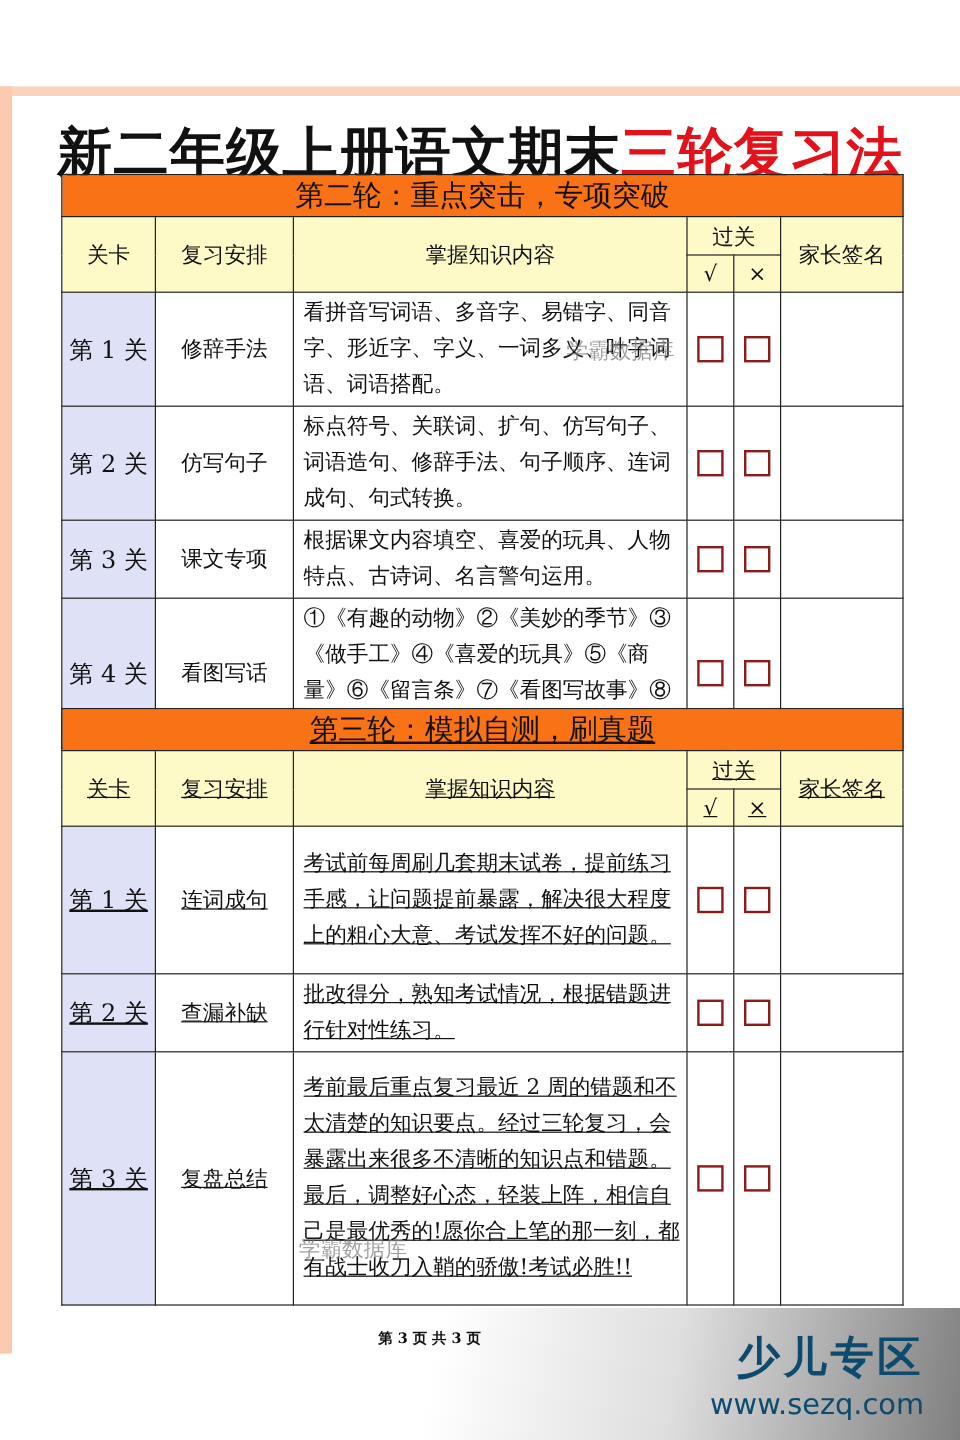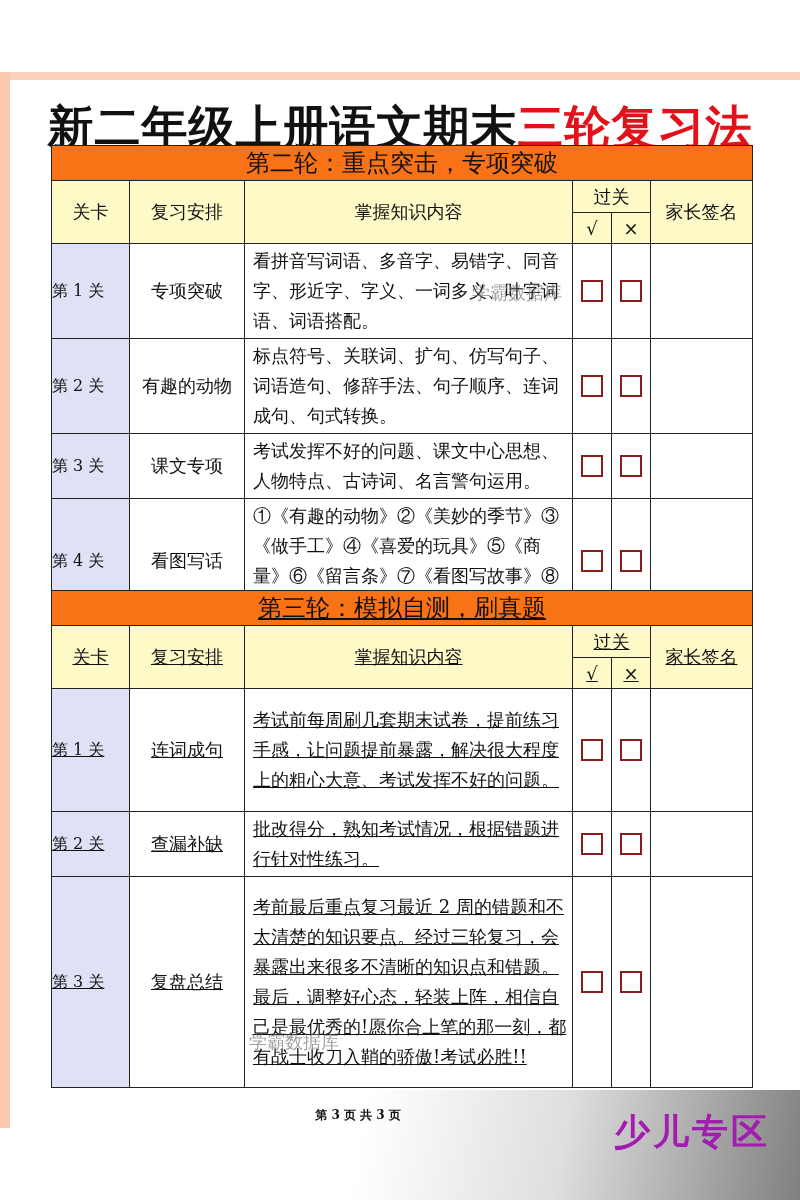--- a/index.html
+++ b/index.html
@@ -22,29 +22,29 @@
     margin-top: 13px;
   }
   .title .red { color:#e3121a; }
   table.grid {
     position:absolute; left:51px; width:701px;
     border-collapse:collapse; table-layout:fixed;
   }
   table.grid td { border:1.5px solid #222; padding:0; }
   .sec-bar { background:#f97316; text-align:center; font-size:24px; height:34px; line-height:34px; }
   .hdr { background:#fdfac8; text-align:center; font-size:18px; }
-  .col-level { background:#dfe2f6; text-align:left; font-size:16px; }
+  .col-level { background:#dfe2f6; text-align:center; font-size:20px; }
   .col-plan { text-align:center; font-size:18px; }
   .col-content { font-size:18px; line-height:30px; padding:2px 4px 2px 8px !important; vertical-align:middle; position:relative; }
   .chk { text-align:center; vertical-align:middle; }
   .box { display:inline-block; width:22px; height:22px; border:2px solid #8a1c1c; box-sizing:border-box; vertical-align:middle; }
   .wm-inline { position:absolute; color:rgba(120,120,120,0.7); font-size:18px;margin-left:12px; }
   .footer { position:absolute; left:0; top:1107px; width:716px; text-align:center; font-size:12px; font-weight:bold; }
   .brand {
-    position:absolute; right:30px; top:1110px; text-align:right; color:#a21caf;
+    position:absolute; right:30px; top:1110px; text-align:right; color:#0c4a6e;
     font-family: "DejaVu Sans", "Liberation Sans", sans-serif;
   }
   .brand .b1 { font-size:36px; font-weight:bold; letter-spacing:3px; line-height:44px; }
   .brand .b2 { font-size:24px; line-height:32px; }
 </style>
 </head>
 <body>
 
 <div class="frame-top"></div>
 <div class="frame-left"></div>
@@ -73,38 +73,38 @@
     <td rowspan="2" class="hdr">掌握知识内容</td>
     <td colspan="2" class="hdr">过关</td>
     <td rowspan="2" class="hdr">家长签名</td>
   </tr>
   <tr style="height:31px">
     <td class="hdr">√</td>
     <td class="hdr">×</td>
   </tr>
   <tr style="height:91px">
     <td class="col-level">第 1 关</td>
-    <td class="col-plan">专项突破</td>
+    <td class="col-plan">修辞手法</td>
     <td class="col-content"><span>看拼音写词语、多音字、易错字、同音字、形近字、字义、一词多义、叶字词语、词语搭配。</span><span class="wm-inline" style="left:215px;top:34px;">学霸数据库</span></td>
     <td class="chk"><span class="box"></span></td>
     <td class="chk"><span class="box"></span></td>
     <td></td>
   </tr>
   <tr style="height:92px">
     <td class="col-level">第 2 关</td>
-    <td class="col-plan">有趣的动物</td>
+    <td class="col-plan">仿写句子</td>
     <td class="col-content">标点符号、关联词、扩句、仿写句子、词语造句、修辞手法、句子顺序、连词成句、句式转换。</td>
     <td class="chk"><span class="box"></span></td>
     <td class="chk"><span class="box"></span></td>
     <td></td>
   </tr>
   <tr style="height:61px">
     <td class="col-level">第 3 关</td>
     <td class="col-plan">课文专项</td>
-    <td class="col-content">考试发挥不好的问题、课文中心思想、人物特点、古诗词、名言警句运用。</td>
+    <td class="col-content">根据课文内容填空、喜爱的玩具、人物特点、古诗词、名言警句运用。</td>
     <td class="chk"><span class="box"></span></td>
     <td class="chk"><span class="box"></span></td>
     <td></td>
   </tr>
   <tr style="height:122px">
     <td class="col-level">第 4 关</td>
     <td class="col-plan">看图写话</td>
     <td class="col-content">①《有趣的动物》②《美妙的季节》③《做手工》④《喜爱的玩具》⑤《商量》⑥《留言条》⑦《看图写故事》⑧《看图讲故事》</td>
     <td class="chk"><span class="box"></span></td>
     <td class="chk"><span class="box"></span></td>
@@ -161,13 +161,14 @@
     <td class="chk"><span class="box"></span></td>
     <td></td>
   </tr>
 </tbody>
   </table>
 
 <div class="footer">第 3 页 共 3 页</div>
 
 <div class="brand">
   <div class="b1">少儿专区</div>
+  <div class="b2">www.sezq.com</div>
 </div>
 
 </body></html>

